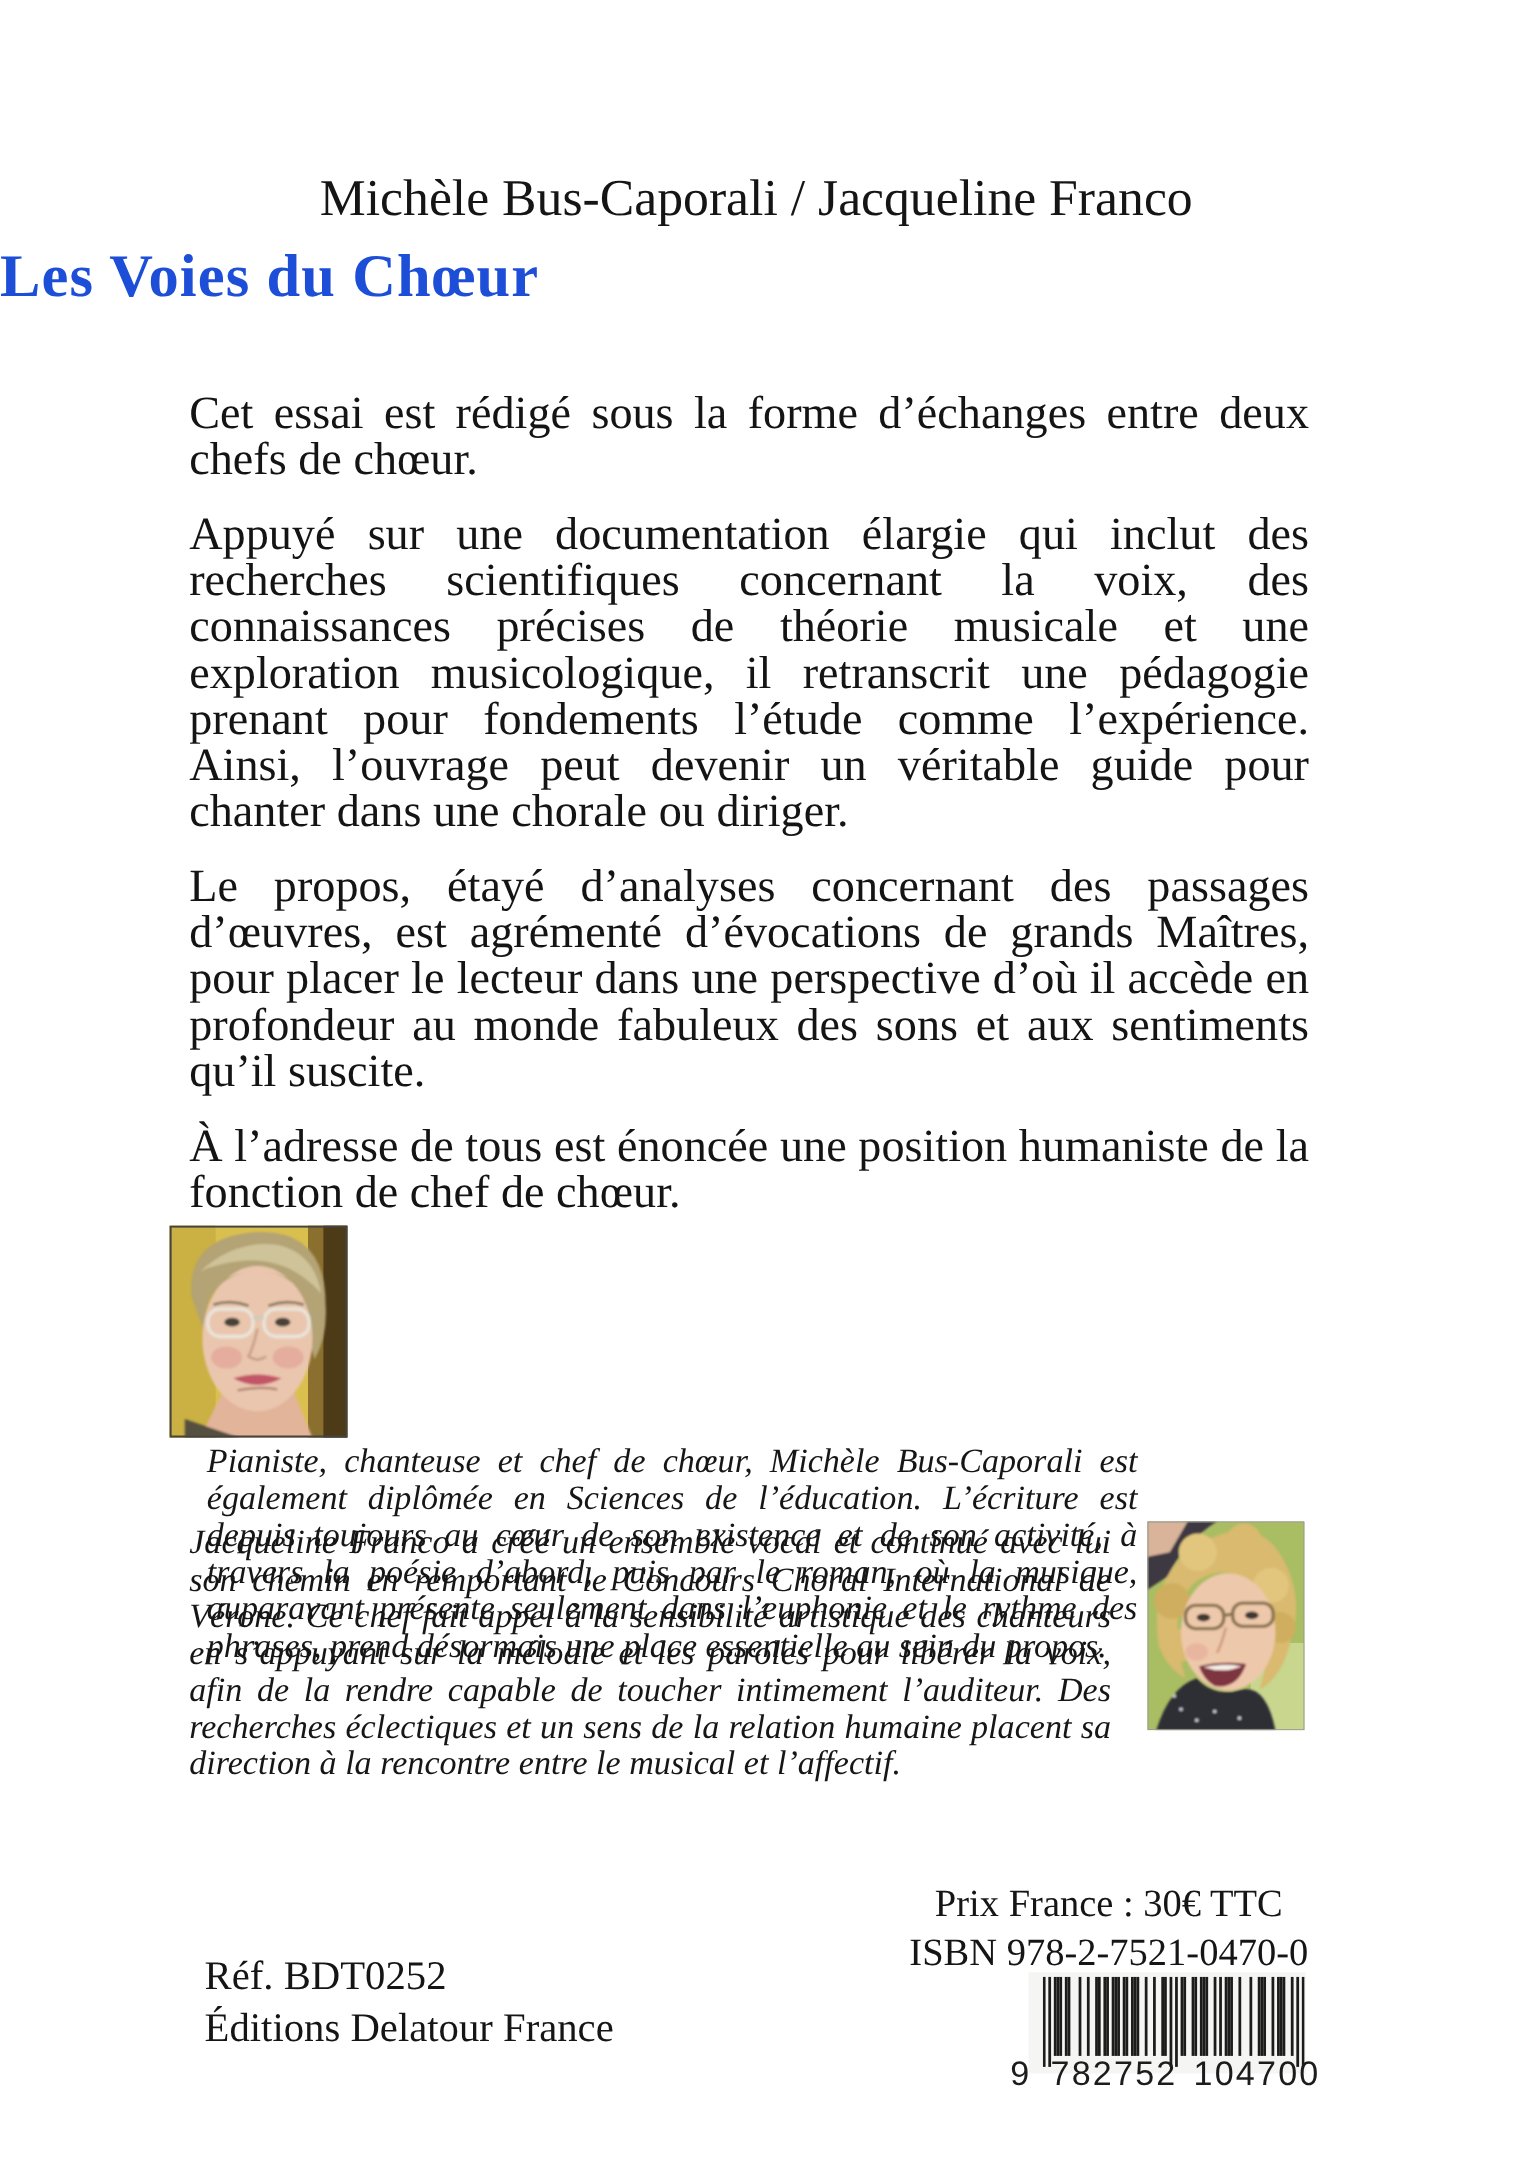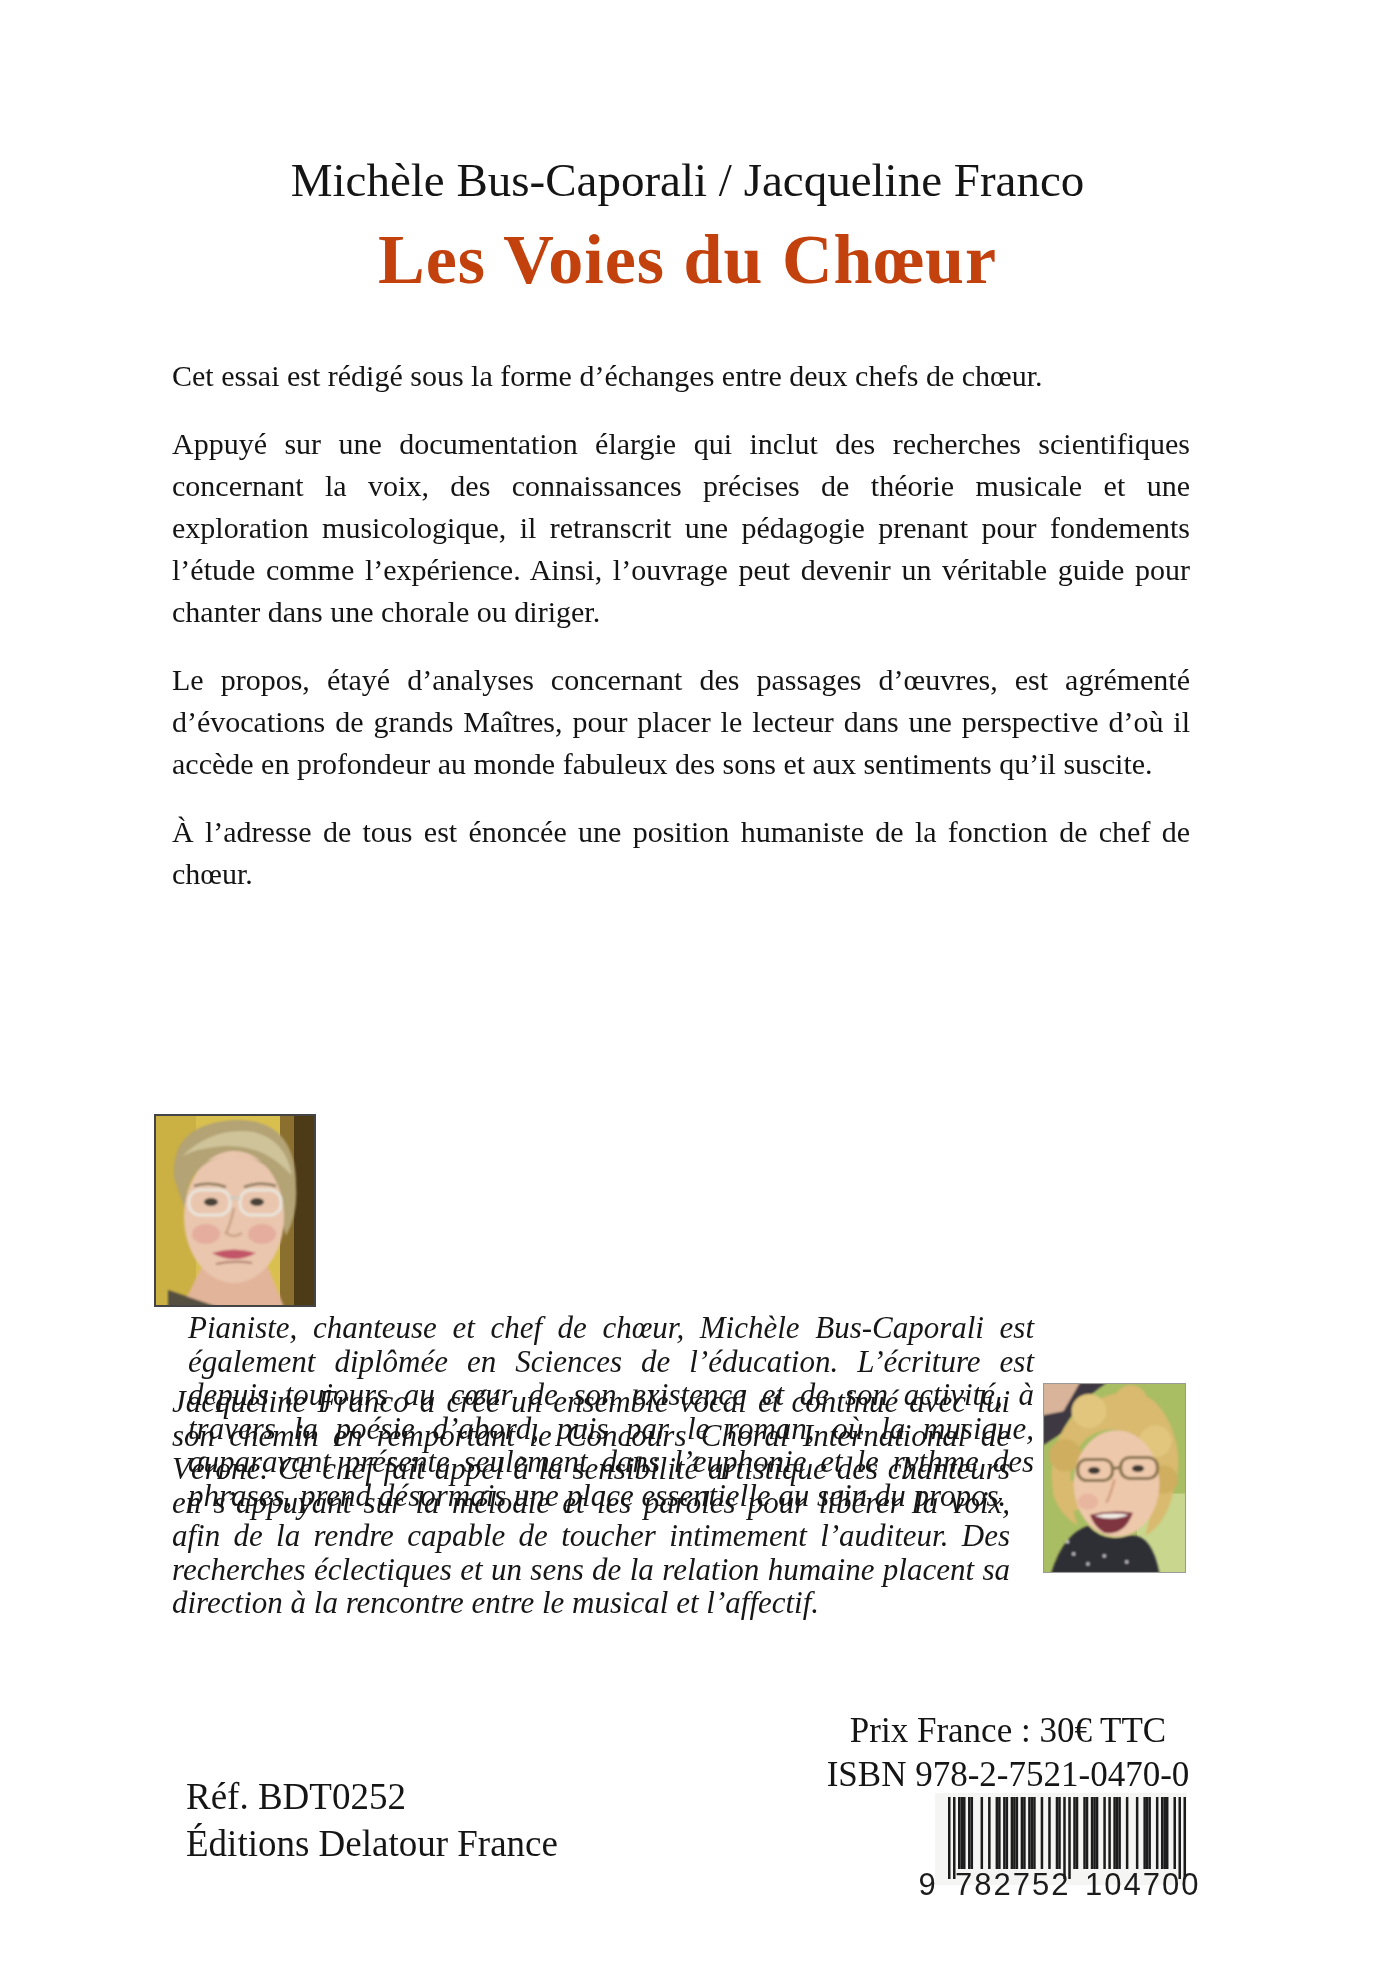--- a/index.html
+++ b/index.html
@@ -11,29 +11,29 @@
     color:#141414;
     overflow:hidden;
     margin-top:19px;
   }
   .authors{
     position:absolute;top:136px;left:0;width:100%;
     text-align:center;font-size:47px;line-height:1.1;color:#151515;
   }
   .book-title{
     position:absolute;top:202px;left:0;width:100%;
-    text-align:center;font-size:70px;font-weight:bold;line-height:1.1;
-    color:#c2410c;letter-spacing:1px;
+    font-size:55px;font-weight:bold;line-height:1.1;
+    color:#1d4ed8;letter-spacing:1px;
   }
   .synopsis{
     position:absolute;left:172px;top:336px;width:1018px;
   }
   .synopsis p{
     margin:0 0 26px 0;
-    font-size:30px;line-height:42px;
+    font-size:42px;line-height:42px;
     text-align:justify;
   }
   .bio-row{position:absolute;display:flex;}
   .bio-michele{left:154px;top:1095px;width:1042px;flex-direction:column;}
   .bio-jacqueline{left:172px;top:1364px;width:1014px;}
   .bio-text{
     font-style:italic;font-size:31px;line-height:33.5px;
     text-align:justify;color:#161616;
   }
   .bio-michele .bio-text{width:846px;margin-left:34px;margin-top:4px;}

